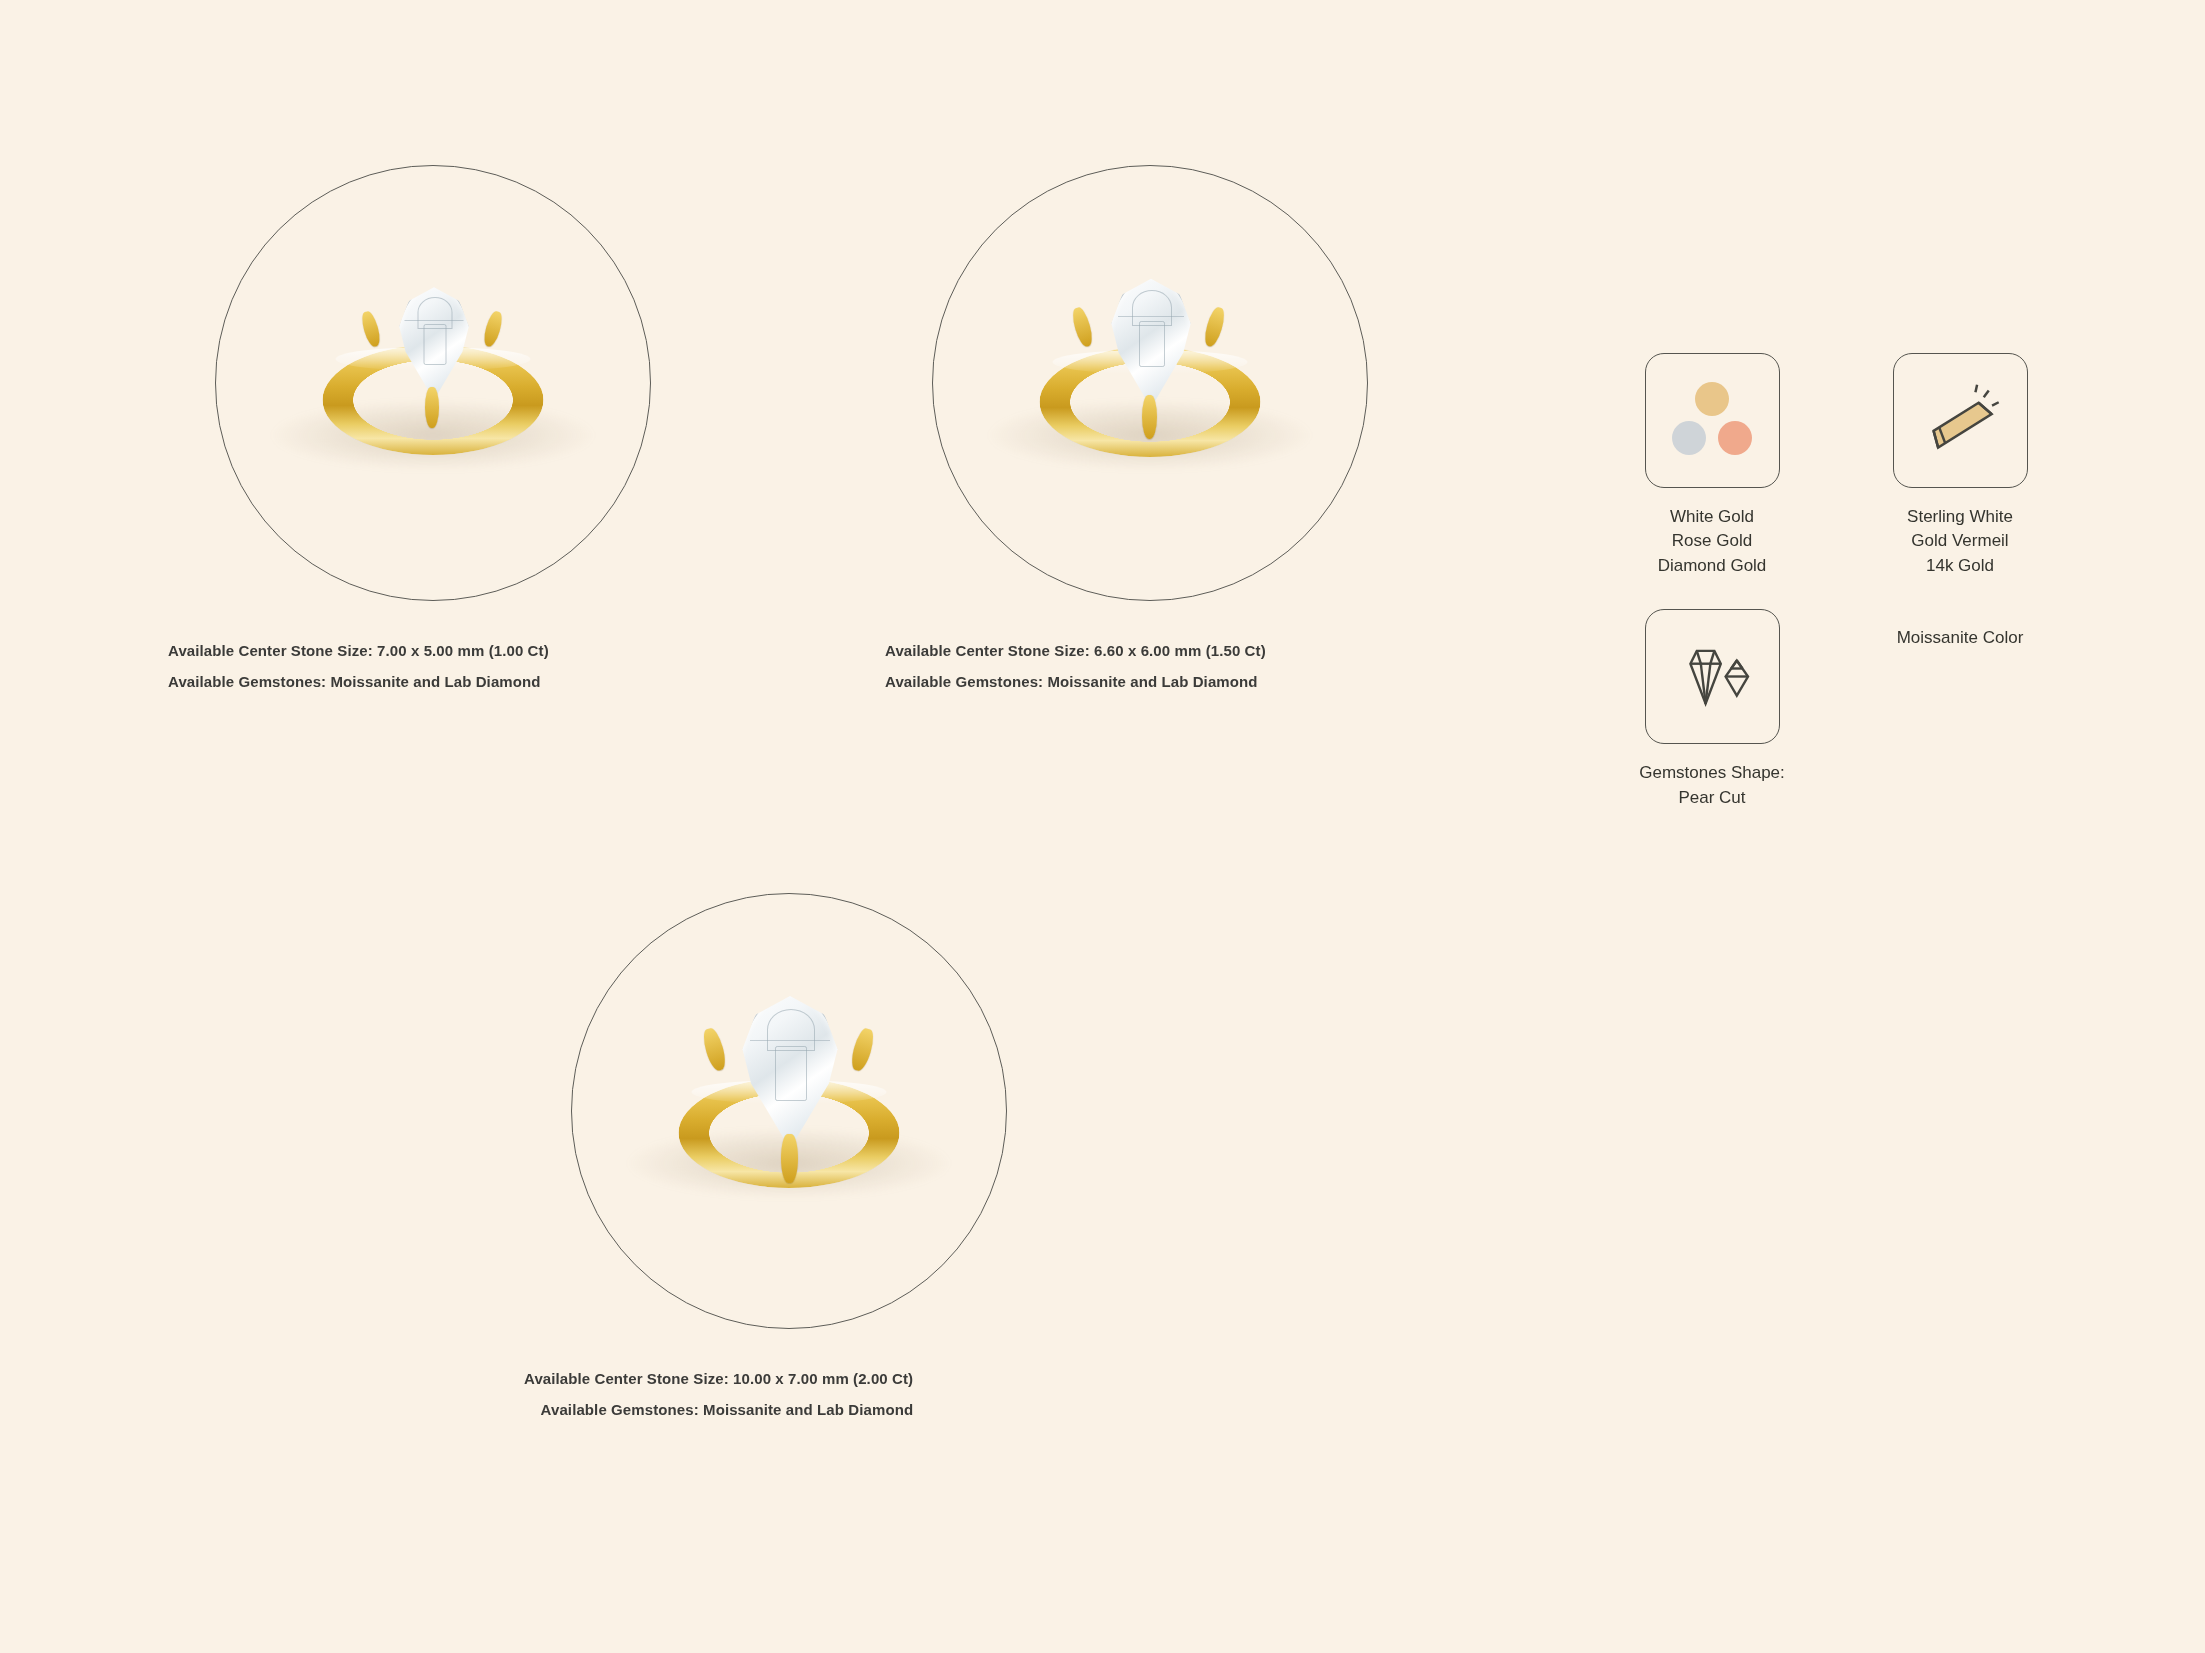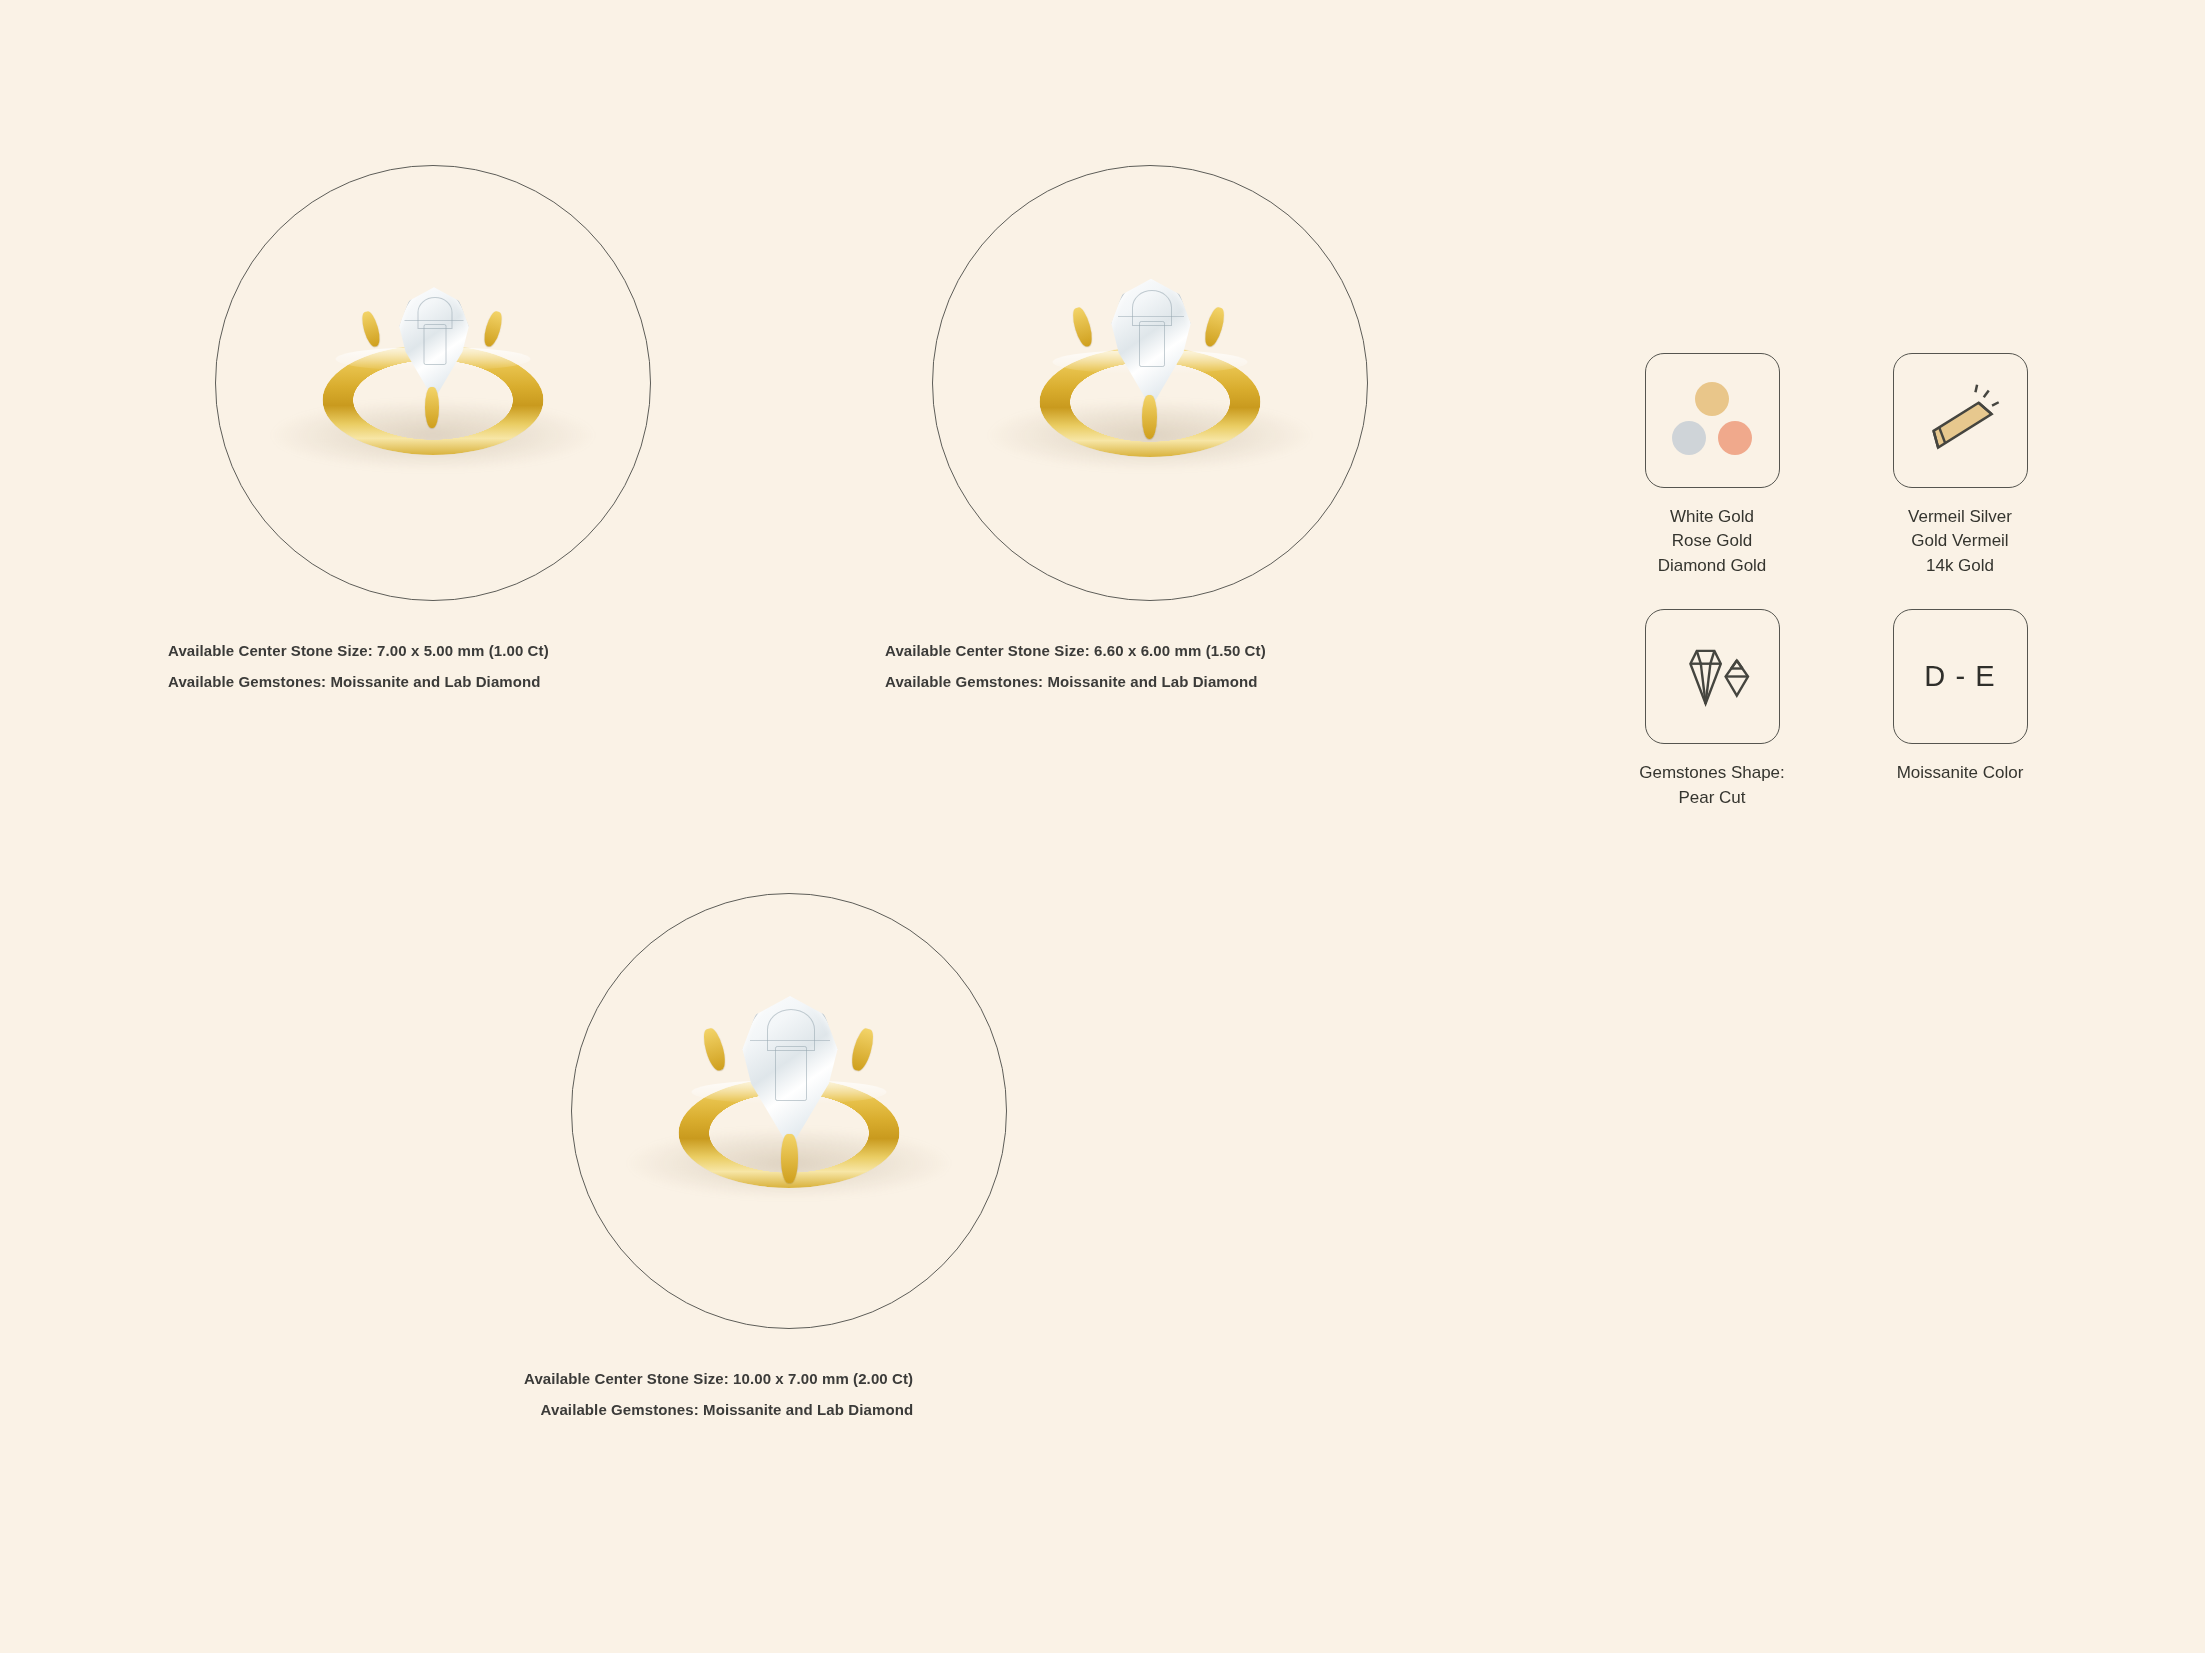--- a/index.html
+++ b/index.html
@@ -307,21 +307,21 @@
               <line x1="18" y1="44" x2="12" y2="64"></line>
               <line x1="82" y1="44" x2="88" y2="64"></line>
               <line x1="26" y1="44" x2="22" y2="64"></line>
             </g>
             <line x1="78" y1="22" x2="84" y2="14"></line>
             <line x1="88" y1="32" x2="96" y2="28"></line>
             <line x1="68" y1="16" x2="70" y2="7"></line>
           </svg>
         </div>
         <div class="feature-label">
-          <div>Vermeil Silver</div>
+          <div>Sterling White</div>
           <div>Gold Vermeil</div>
           <div>14k Gold</div>
         </div>
       </div>
 
       <div class="feature">
         <div class="feature-box">
           <svg width="88" height="83" viewBox="0 0 110 100" fill="none" stroke="#45453f" stroke-width="3">
 
             <polygon points="36,18 58,18 66,34 47,84 28,34"></polygon>
@@ -339,23 +339,20 @@
           </svg>
         </div>
         <div class="feature-label">
           <div>Gemstones Shape:</div>
           <div>Pear Cut</div>
         </div>
       </div>
 
 
       <div class="feature-single">
-        <div class="feature-box">
-          <span class="de-text">D - E</span>
-        </div>
         <div class="feature-label">
           <div>Moissanite Color</div>
         </div>
       </div>
 
     </div>
   </div>
 
 </div>
 

